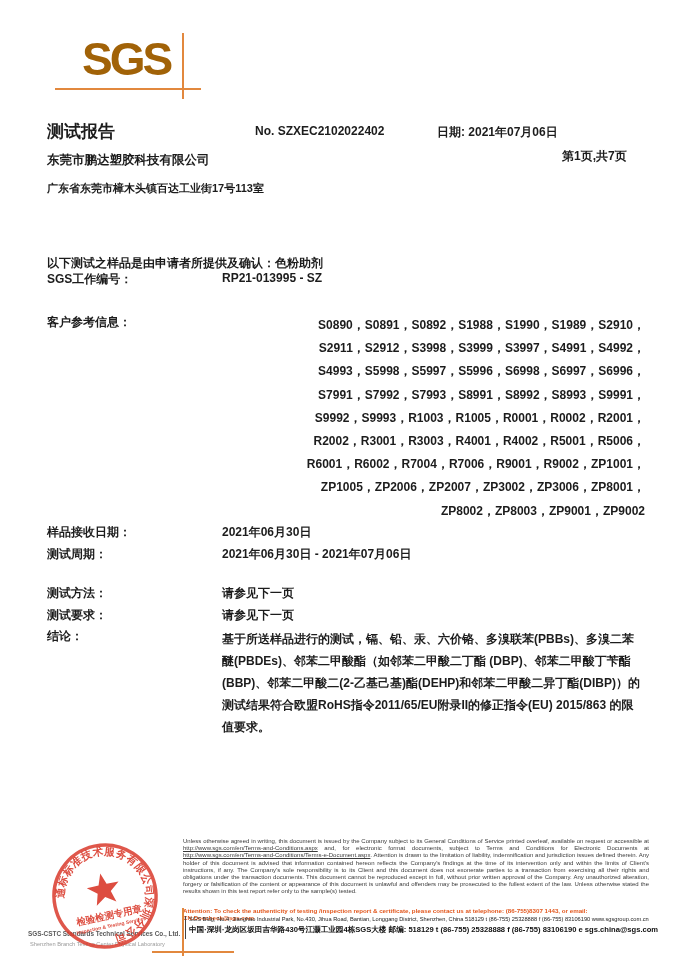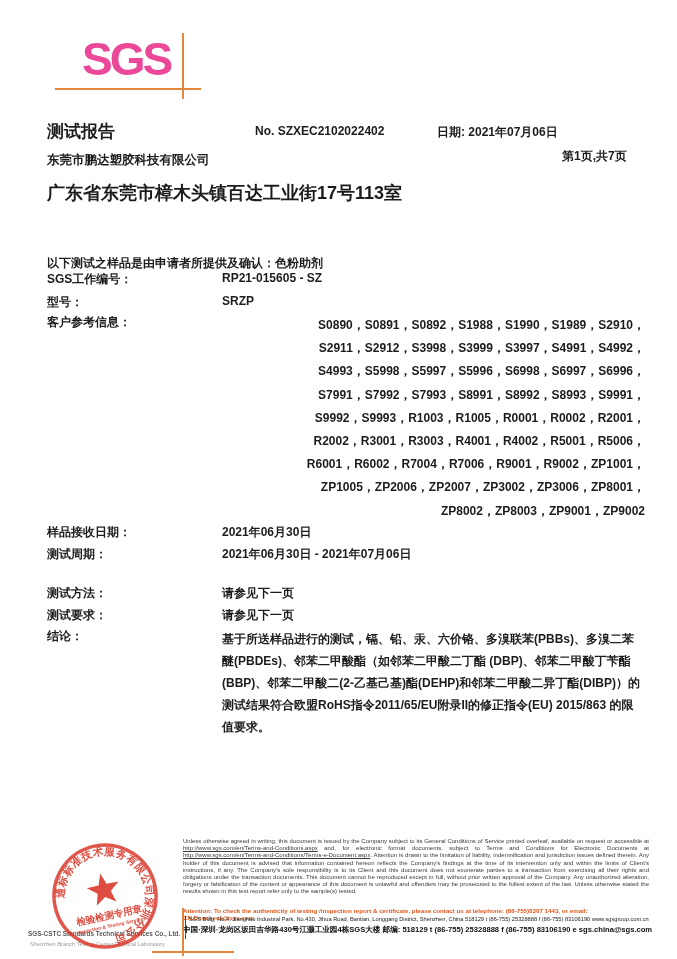--- a/index.html
+++ b/index.html
@@ -1,51 +1,51 @@
 <!DOCTYPE html>
 <html><head>
 <meta charset="utf-8">
 <style>
   html,body{margin:0;padding:0;background:#fff;}
   .page{position:relative;width:677px;height:959px;background:#ffffff;overflow:hidden;
         font-family:"Liberation Sans","DejaVu Sans",sans-serif;color:#1c1c1c;}
 
   
   .logo-text{position:absolute;left:82px;top:36px;font-size:46px;font-weight:bold;
-             color:#ec4899;letter-spacing:-3px;line-height:1;}
+             color:#a16207;letter-spacing:-3px;line-height:1;}
   .logo-hline{position:absolute;left:55px;top:88px;width:146px;height:2px;background:#e2883e;}
   .logo-vline{position:absolute;left:182px;top:33px;width:2px;height:66px;background:#e2883e;}
 
   
   .title{position:absolute;left:47px;top:120px;font-size:17px;font-weight:bold;}
   .report-no{position:absolute;left:255px;top:124px;font-size:12px;font-weight:bold;}
   .report-date{position:absolute;left:437px;top:124px;font-size:12px;font-weight:bold;}
   .page-info{position:absolute;left:562px;top:124px;font-size:12px;font-weight:bold;margin-top:24px;}
 
   .applicant-name{position:absolute;left:47px;top:152px;font-size:12.5px;font-weight:bold;}
-  .applicant-addr{position:absolute;left:47px;top:181px;font-size:18px;font-weight:bold;}
+  .applicant-addr{position:absolute;left:47px;top:181px;font-size:11px;font-weight:bold;}
 
   .intro{position:absolute;left:47px;top:247px;font-size:12px;font-weight:bold;margin-top:8px;}
 
   
   .frow{position:absolute;left:47px;right:32px;display:flex;font-size:12px;font-weight:bold;}
   .flabel{width:175px;flex:0 0 175px;}
   .fvalue{flex:1;}
   .ref-line{line-height:23.2px;text-align:right;}
   .conclusion .fvalue{line-height:22px;}
 
   
   .legal{position:absolute;left:183px;top:838px;width:466px;font-size:6px;line-height:7.2px;
          color:#3a3a3a;text-align:justify;}
   .legal-link{text-decoration:underline;}
   .attention{position:absolute;left:183px;top:907px;width:466px;font-size:6.2px;line-height:7px;
              font-weight:bold;color:#e2571d;}
   .addr-vline{position:absolute;left:185px;top:916px;width:1px;height:23px;background:#444;}
   .addr-en{position:absolute;left:189px;top:916px;width:456px;font-size:5.7px;color:#222;white-space:nowrap;}
-  .addr-cn{position:absolute;left:183px;top:925px;width:456px;font-size:7.6px;font-weight:bold;
+  .addr-cn{position:absolute;left:189px;top:925px;width:456px;font-size:7.6px;font-weight:bold;
            color:#111;white-space:nowrap;}
   .member{position:absolute;left:446px;top:942px;font-size:9px;color:#111;margin-top:19px;}
   .cross-vline{position:absolute;left:182px;top:908px;width:1.5px;height:48px;background:#e2883e;}
   .cross-hline{position:absolute;left:152px;top:951px;width:82px;height:1.5px;background:#e2883e;}
 
   
   .company-en{position:absolute;left:28px;top:930px;width:164px;font-size:6.4px;font-weight:bold;
               color:#5a5a5a;white-space:nowrap;}
   .branch-en{position:absolute;left:30px;top:941px;width:160px;font-size:5.7px;color:#9a9a9a;white-space:nowrap;}
   .stamp{position:absolute;left:50px;top:841px;width:110px;height:110px;transform:rotate(-12deg);}
@@ -64,27 +64,23 @@
   <div class="report-date">日期: 2021年07月06日</div>
   <div class="page-info">第1页,共7页</div>
 
   <div class="applicant-name">东莞市鹏达塑胶科技有限公司</div>
   <div class="applicant-addr">广东省东莞市樟木头镇百达工业街17号113室</div>
 
   <div class="intro">以下测试之样品是由申请者所提供及确认：色粉助剂</div>
 
   <div class="frow" style="top:271px">
     <span class="flabel">SGS工作编号：</span>
-    <span class="fvalue">RP21-015605 - SZ</span>
+    <span class="fvalue">RP21-013995 - SZ</span>
   </div>
 
-  <div class="frow" style="top:294px">
-    <span class="flabel">型号：</span>
-    <span class="fvalue">SRZP</span>
-  </div>
 
   <div class="frow" style="top:314px">
     <span class="flabel">客户参考信息：</span>
     <span class="fvalue">
       <div class="ref-line">S0890，S0891，S0892，S1988，S1990，S1989，S2910，</div>
       <div class="ref-line">S2911，S2912，S3998，S3999，S3997，S4991，S4992，</div>
       <div class="ref-line">S4993，S5998，S5997，S5996，S6998，S6997，S6996，</div>
       <div class="ref-line">S7991，S7992，S7993，S8991，S8992，S8993，S9991，</div>
       <div class="ref-line">S9992，S9993，R1003，R1005，R0001，R0002，R2001，</div>
       <div class="ref-line">R2002，R3001，R3003，R4001，R4002，R5001，R5006，</div>

